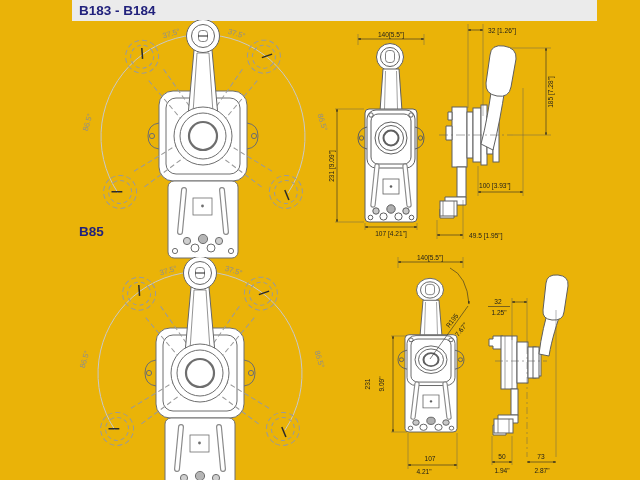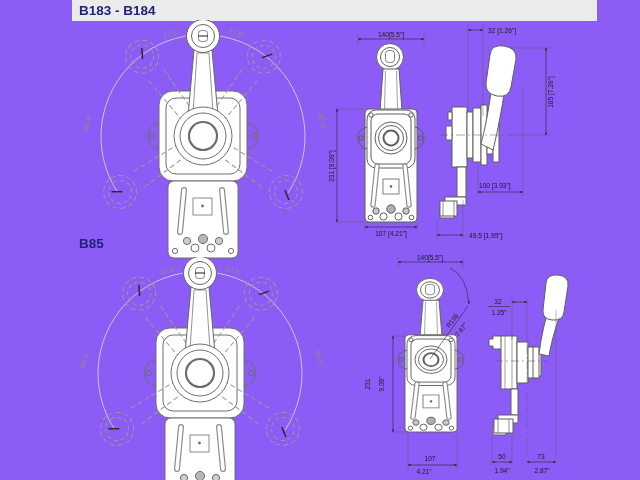--- a/index.html
+++ b/index.html
@@ -1,22 +1,22 @@
 <!DOCTYPE html>
 <html><head>
 <meta charset="utf-8">
 <style>
   html,body{margin:0;padding:0;background:#fff;}
-  .canvas{position:relative;width:640px;height:480px;background:#8b5cf6;overflow:hidden;
+  .canvas{position:relative;width:640px;height:480px;background:#eab308;overflow:hidden;
           font-family:"Liberation Sans",sans-serif;}
   .header-strip{position:absolute;left:72px;top:0;width:525px;height:21px;background:#ebebeb;}
   .sec-title{position:absolute;font-size:13.5px;font-weight:bold;color:#22227c;
              font-family:"Liberation Sans",sans-serif;white-space:nowrap;}
   .t1{left:79px;top:3px;}
-  .t2{left:79px;top:236px;}
+  .t2{left:79px;top:224px;}
   svg{position:absolute;overflow:hidden;}
   svg text{font-family:"Liberation Sans",sans-serif;}
   .dimtxt{font-size:6.6px;fill:#1c1c1c;}
   .angtxt{font-size:7.6px;fill:#8d8d8d;}
   .dimline{stroke:#2a2a2a;stroke-width:0.6;fill:none;}
   .extline{stroke:#5a5a5a;stroke-width:0.45;fill:none;}
   .draw{stroke:#5f5f5f;stroke-width:1;fill:none;}
 </style>
 </head>
 <body>

